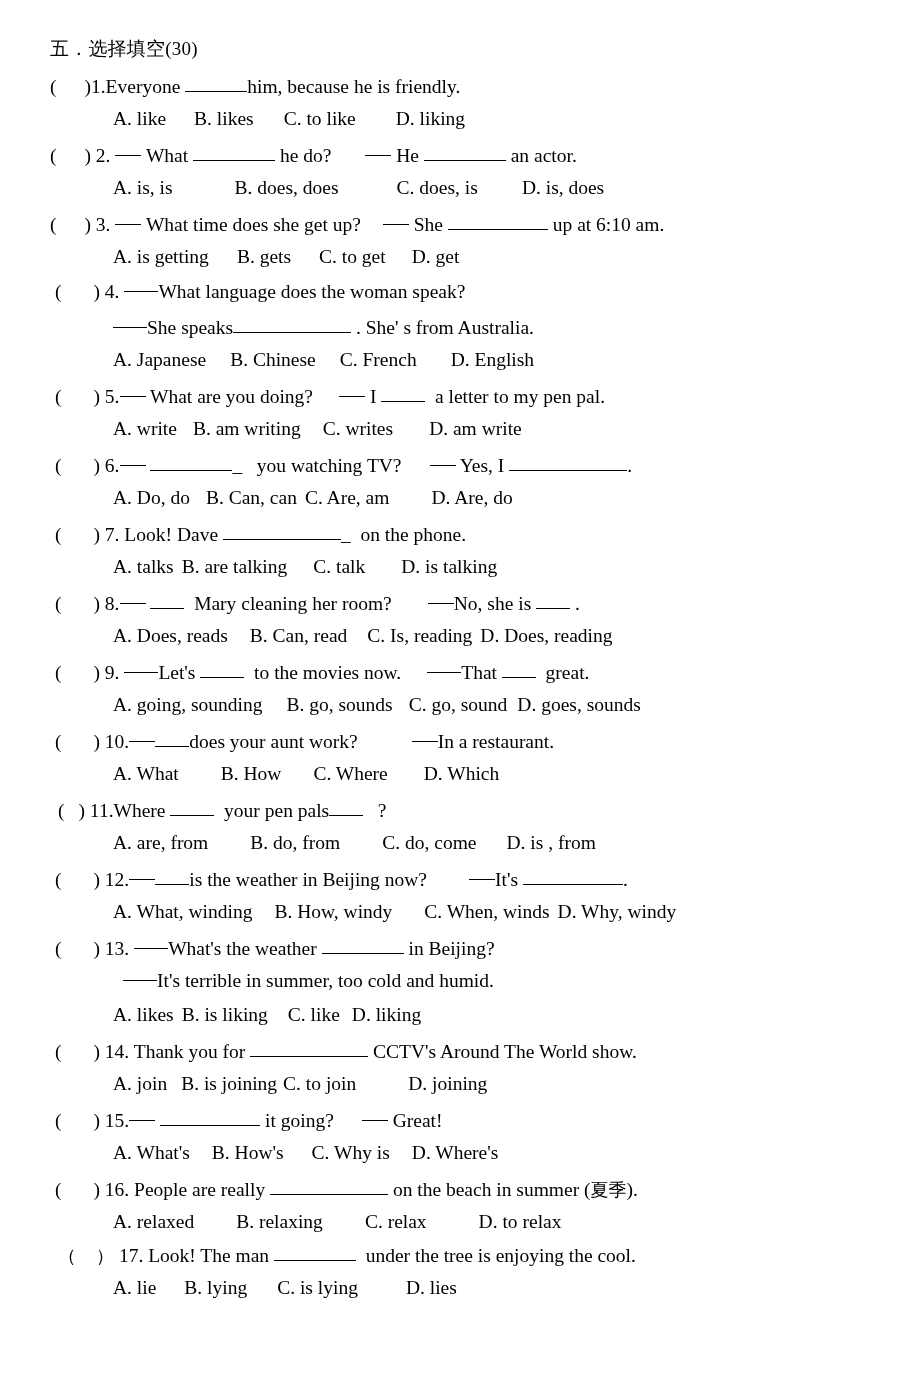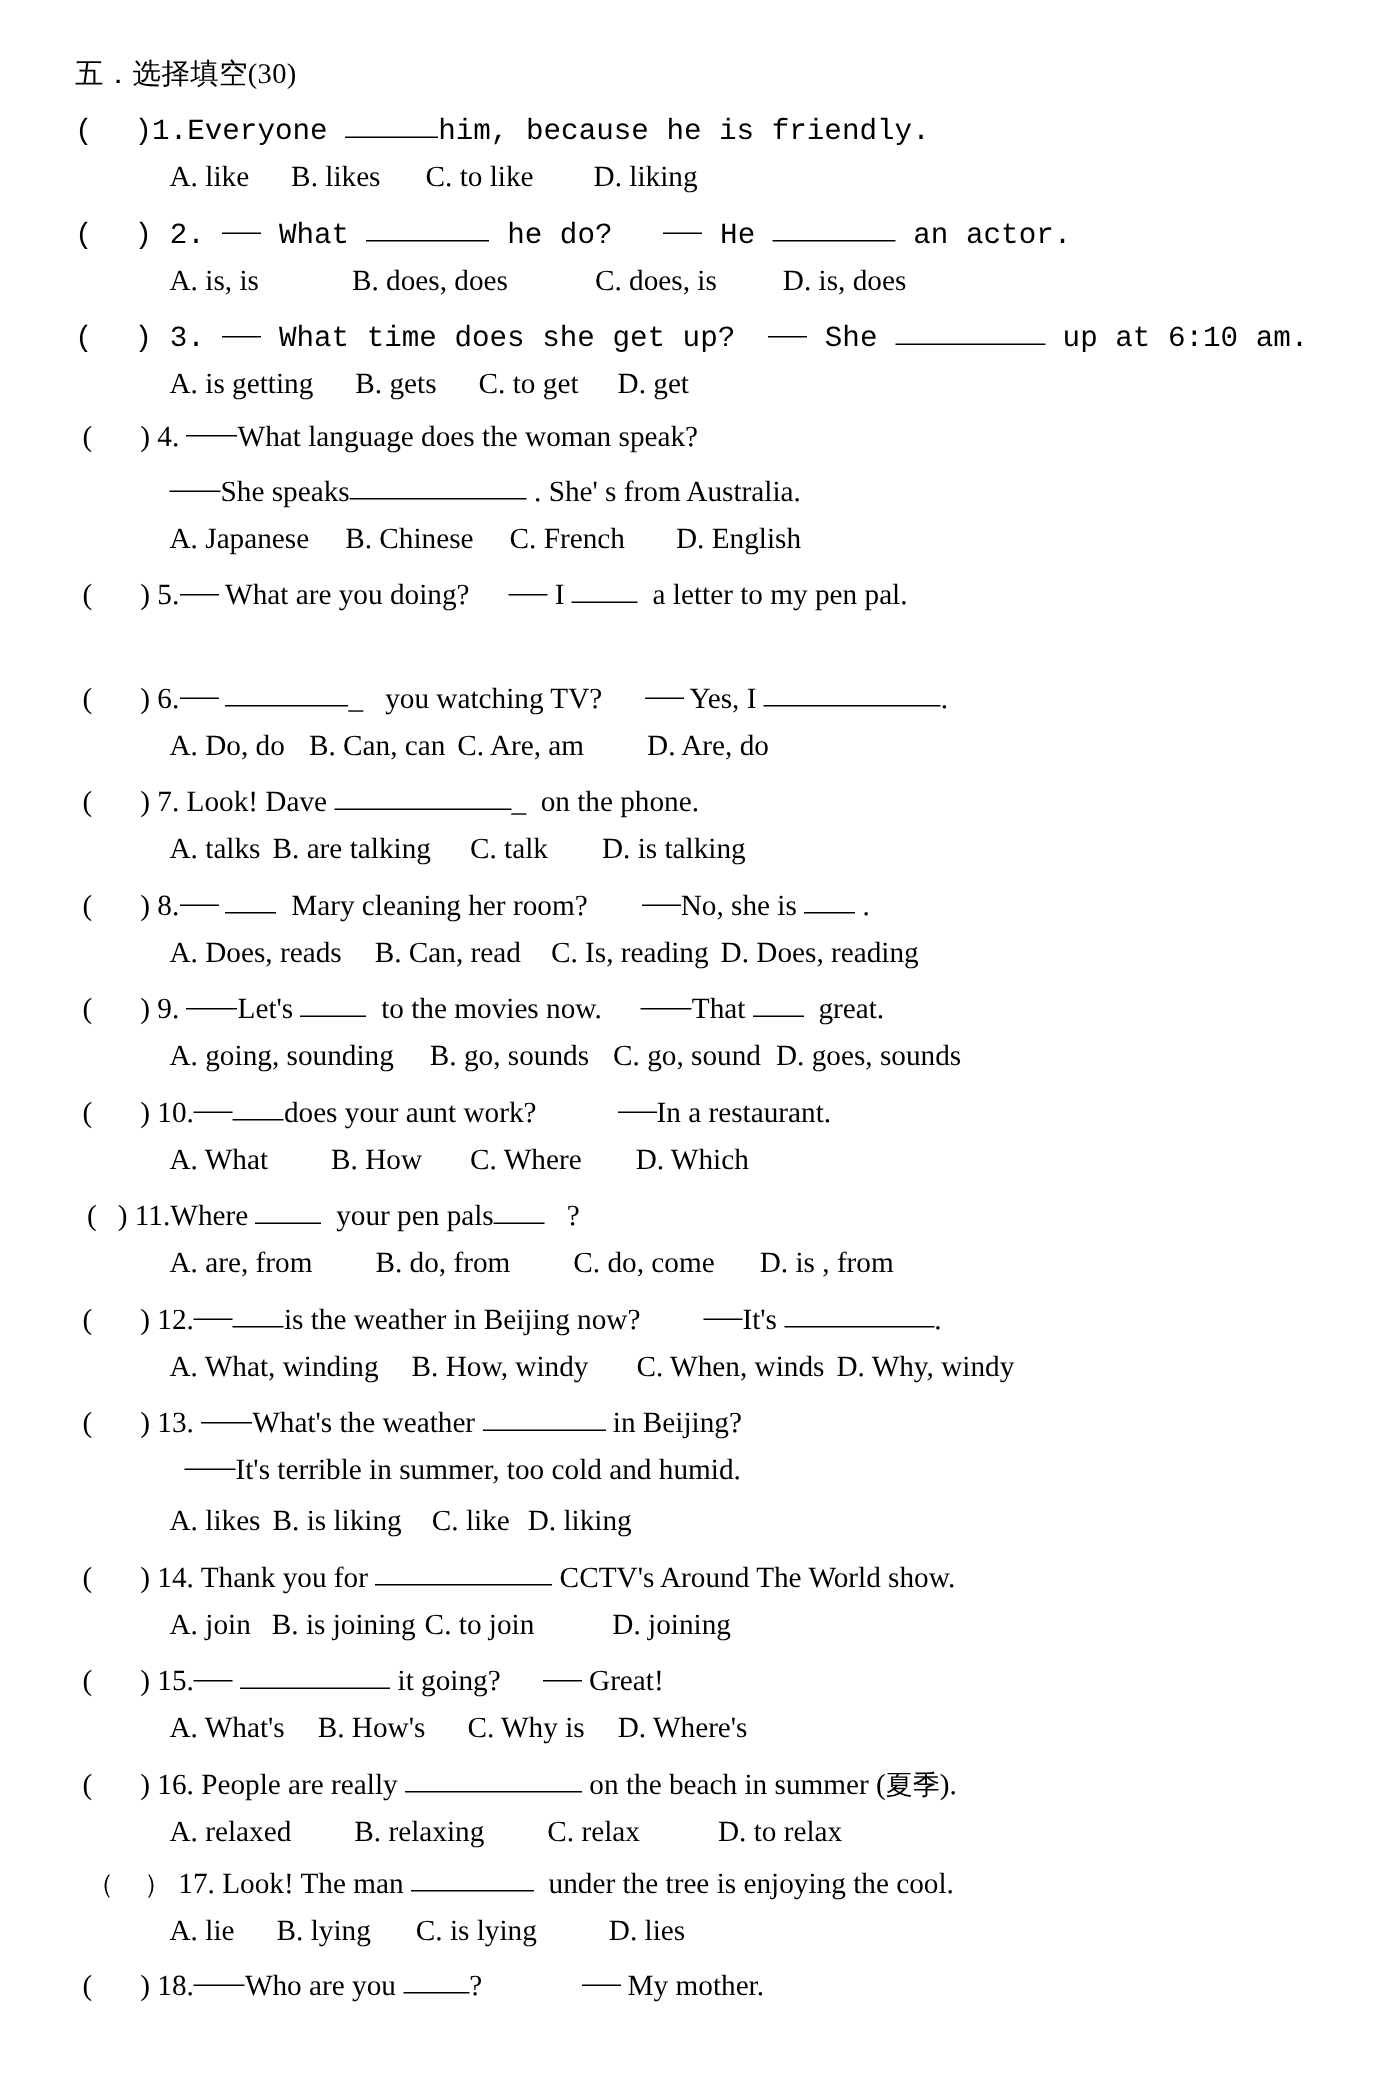--- a/index.html
+++ b/index.html
@@ -32,21 +32,20 @@
     white-space: pre;
   }
   .qline {
     position: absolute;
     font-size: 19.5px;
     white-space: pre;
     line-height: 22px;
   }
   .stem {
     left: 50px;
-    font-family: Liberation Mono, monospace;
   }
   .stem-ind2 {
     left: 55px;
     text-align: right;
   }
   .stem-ind3 {
     left: 58px;
   }
   .cont {
     left: 113px;
@@ -103,20 +102,21 @@
   <div class="qline opts" style="top:177px">A. is, is<span style="display:inline-block;width:62px"></span>B. does, does<span style="display:inline-block;width:58px"></span>C. does, is<span style="display:inline-block;width:44px"></span>D. is, does</div>
 
   <div class="qline stem" style="top:212px"><span>(</span><span style="display:inline-block;width:28px"></span>) 3. <span class="dash"></span> What time does she get up?<span style="display:inline-block;width:22px"></span><span class="dash"></span> She <span class="blank bl-xl"></span> up at 6:10 am.</div>
   <div class="qline opts" style="top:246px">A. is getting<span style="display:inline-block;width:28px"></span>B. gets<span style="display:inline-block;width:28px"></span>C. to get<span style="display:inline-block;width:26px"></span>D. get</div>
 
   <div class="qline stem-ind2" style="top:281px"><span>(</span><span style="display:inline-block;width:32px"></span>) 4. <span class="dash-long"></span>What language does the woman speak?</div>
   <div class="qline opts" style="top:349px">A. Japanese<span style="display:inline-block;width:24px"></span>B. Chinese<span style="display:inline-block;width:24px"></span>C. French<span style="display:inline-block;width:34px"></span>D. English</div>
   <div class="qline cont" style="top:315px"><span class="dash-long"></span>She speaks<span class="blank bl-2xl"></span> . She' s from Australia.</div>
 
   <div class="qline stem-ind2" style="top:384px"><span>(</span><span style="display:inline-block;width:32px"></span>) 5.<span class="dash"></span> What are you doing?<span style="display:inline-block;width:26px"></span><span class="dash"></span> I <span class="blank bl-sm"></span>  a letter to my pen pal.</div>
+  <div class="qline opts" style="top:418px">A. write<span style="display:inline-block;width:16px"></span>B. am writing<span style="display:inline-block;width:22px"></span>C. writes<span style="display:inline-block;width:36px"></span>D. am write</div>
 
   <div class="qline stem-ind2" style="top:453px"><span>(</span><span style="display:inline-block;width:32px"></span>) 6.<span class="dash"></span> <span class="blank bl-lg"></span>_   you watching TV?<span style="display:inline-block;width:28px"></span><span class="dash"></span> Yes, I <span class="blank bl-2xl"></span>.</div>
   <div class="qline opts" style="top:487px">A. Do, do<span style="display:inline-block;width:16px"></span>B. Can, can<span style="display:inline-block;width:8px"></span>C. Are, am<span style="display:inline-block;width:42px"></span>D. Are, do</div>
 
   <div class="qline stem-ind2" style="top:522px"><span>(</span><span style="display:inline-block;width:32px"></span>) 7. Look! Dave <span class="blank bl-2xl"></span>_  on the phone.</div>
   <div class="qline opts" style="top:556px">A. talks<span style="display:inline-block;width:8px"></span>B. are talking<span style="display:inline-block;width:26px"></span>C. talk<span style="display:inline-block;width:36px"></span>D. is talking</div>
 
   <div class="qline stem-ind2" style="top:591px"><span>(</span><span style="display:inline-block;width:32px"></span>) 8.<span class="dash"></span> <span class="blank bl-xs"></span>  Mary cleaning her room?<span style="display:inline-block;width:36px"></span><span class="dash"></span>No, she is <span class="blank bl-xs"></span> .</div>
   <div class="qline opts" style="top:625px">A. Does, reads<span style="display:inline-block;width:22px"></span>B. Can, read<span style="display:inline-block;width:20px"></span>C. Is, reading<span style="display:inline-block;width:8px"></span>D. Does, reading</div>
 
@@ -141,15 +141,14 @@
 
   <div class="qline stem-ind2" style="top:1108px"><span>(</span><span style="display:inline-block;width:32px"></span>) 15.<span class="dash"></span> <span class="blank bl-xl"></span> it going?<span style="display:inline-block;width:28px"></span><span class="dash"></span> Great!</div>
   <div class="qline opts" style="top:1142px">A. What's<span style="display:inline-block;width:22px"></span>B. How's<span style="display:inline-block;width:28px"></span>C. Why is<span style="display:inline-block;width:22px"></span>D. Where's</div>
 
   <div class="qline stem-ind2" style="top:1177px"><span>(</span><span style="display:inline-block;width:32px"></span>) 16. People are really <span class="blank bl-2xl"></span> on the beach in summer (<span class="cn">夏季</span>).</div>
   <div class="qline opts" style="top:1211px">A. relaxed<span style="display:inline-block;width:42px"></span>B. relaxing<span style="display:inline-block;width:42px"></span>C. relax<span style="display:inline-block;width:52px"></span>D. to relax</div>
 
   <div class="qline" style="left:58px;top:1243px"><span class="cn">（</span><span style="display:inline-block;width:20px"></span><span class="cn">）</span> 17. Look! The man <span class="blank bl-lg"></span>  under the tree is enjoying the cool.</div>
   <div class="qline opts" style="top:1277px">A. lie<span style="display:inline-block;width:28px"></span>B. lying<span style="display:inline-block;width:30px"></span>C. is lying<span style="display:inline-block;width:48px"></span>D. lies</div>
 
-  <div class="qline stem-ind2" style="top:1311px"><span>(</span><span style="display:inline-block;width:32px"></span>) 18.<span class="dash-long"></span>Who are you <span class="blank bl-sm"></span>?<span style="display:inline-block;width:66px"></span><span class="dash"></span> My mother.</div>
 
 </div>
 
 </body></html>

